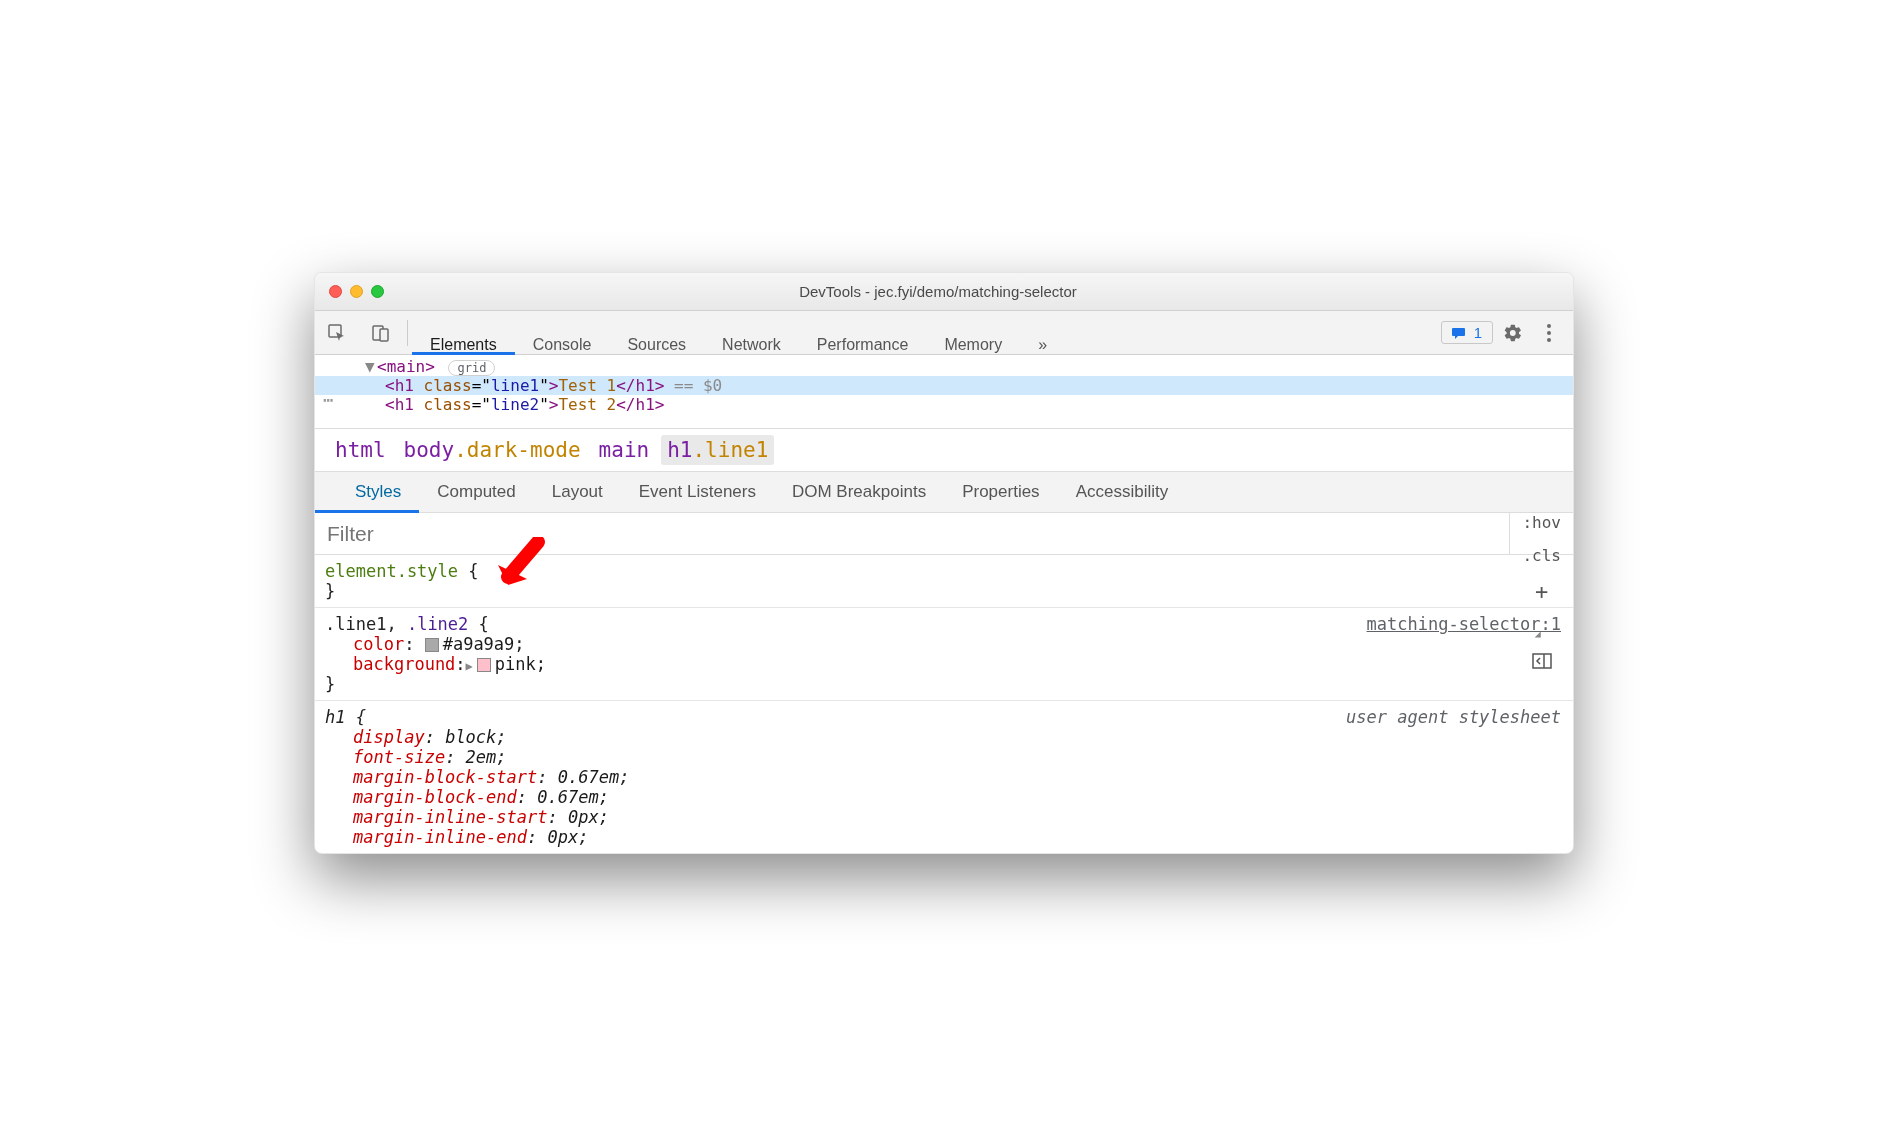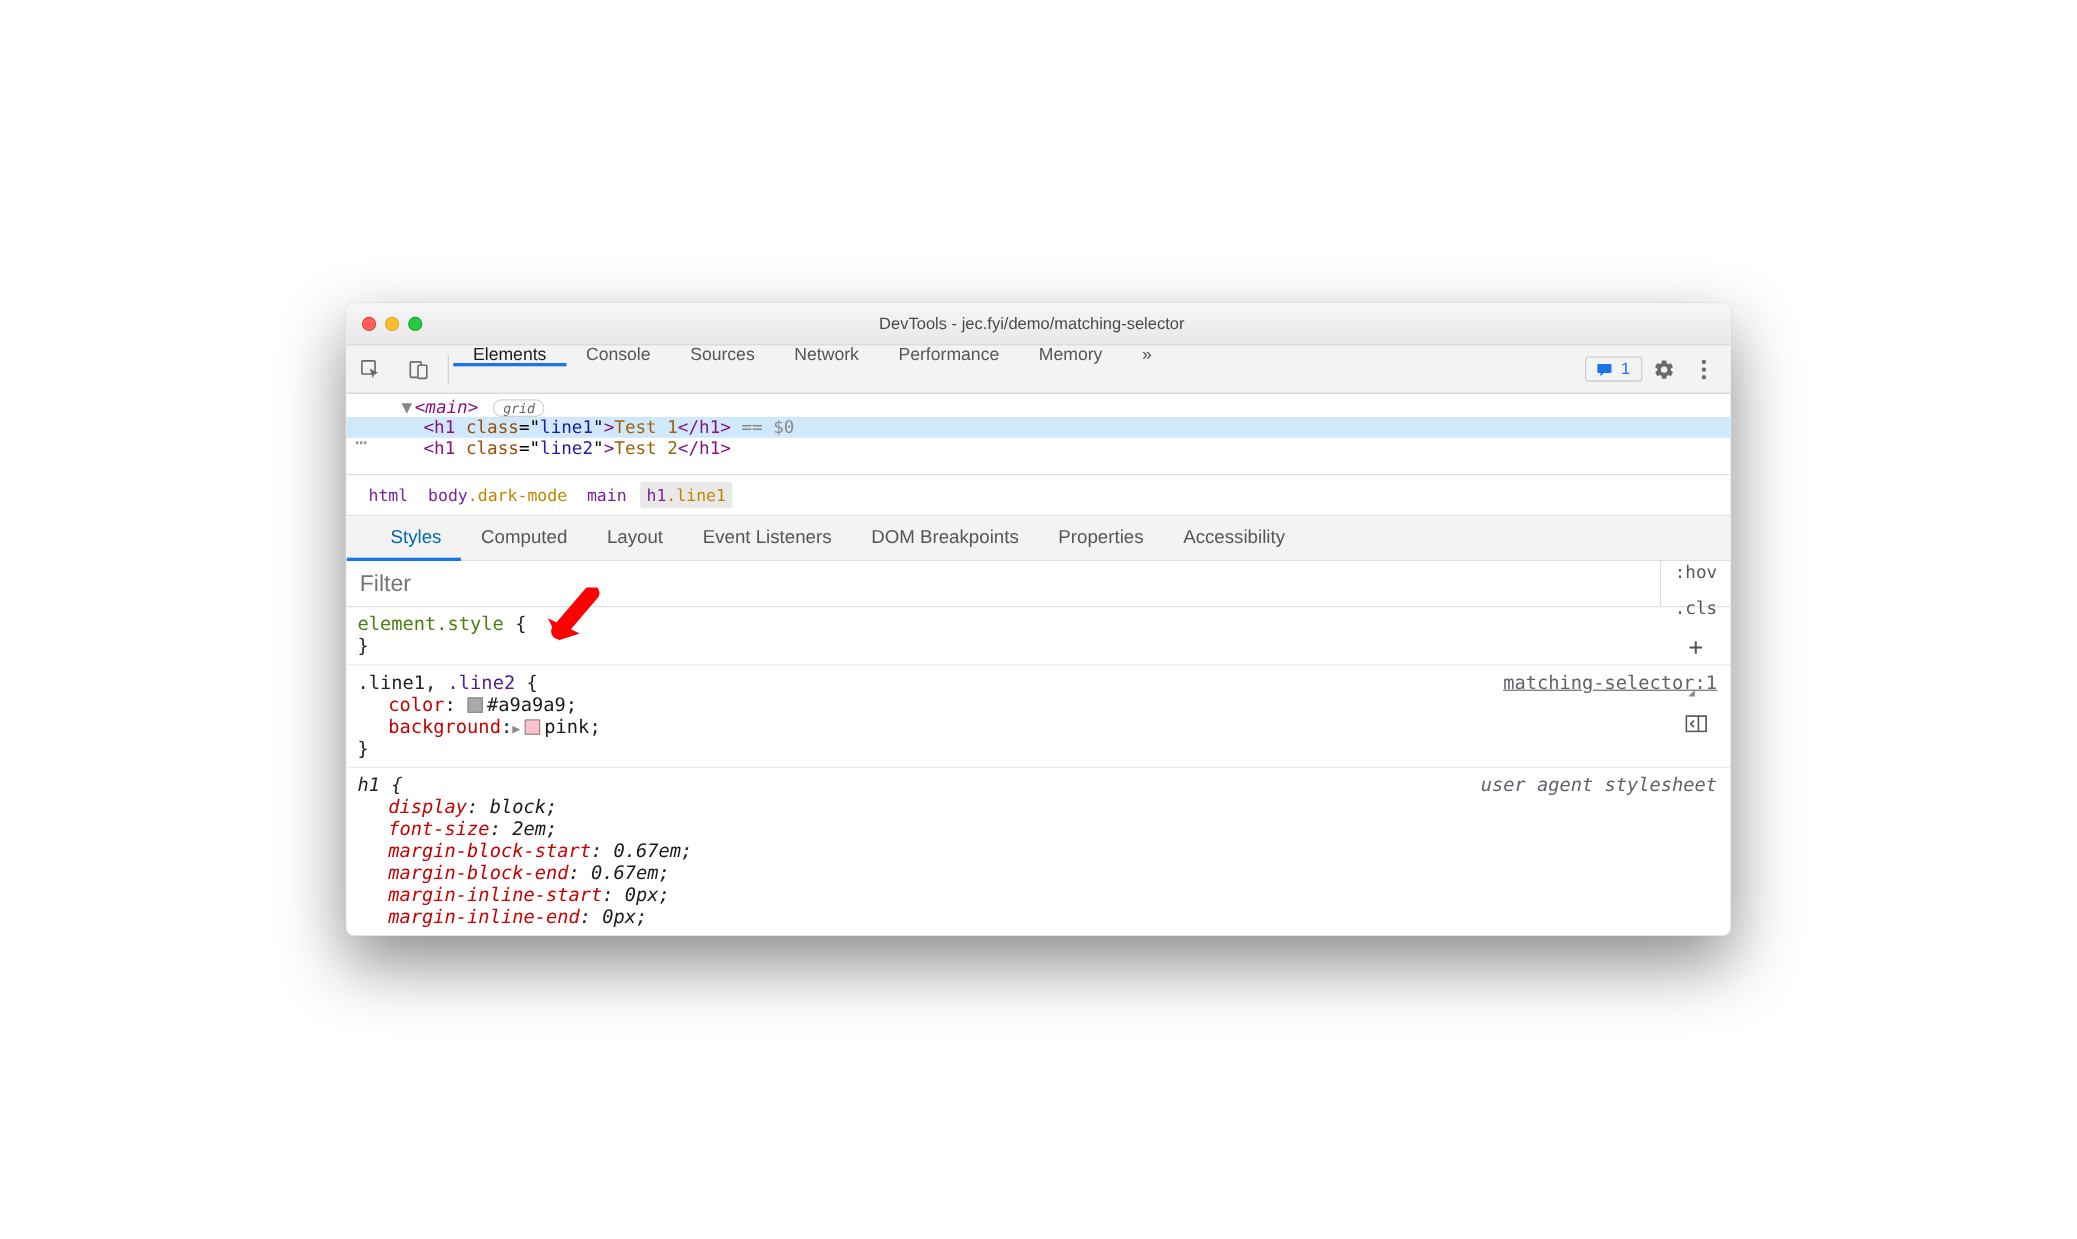--- a/index.html
+++ b/index.html
@@ -39,21 +39,21 @@
     font-size:15px; color:#4a4a4a; pointer-events:none;
   }
 
   .toolbar {
     display:flex; align-items:center; height:44px;
     border-bottom:1px solid #d0d0d0; background:#f3f3f3;
     font-size:16px; color:#555;
   }
   .toolbar .iconbtn { width:44px; display:flex; align-items:center; justify-content:center; color:#6b6b6b; cursor:pointer;}
   .toolbar .sep{width:1px;height:26px;background:#ccc;margin:0 4px;}
-  .tabs { display:flex; align-items:flex-start; height:100%; }
+  .tabs { display:flex; align-items:flex-end; height:100%; }
   .tab {
     padding: 0 18px; display:flex; align-items:center; cursor:pointer; color:#555;
     position:relative;
   }
   .tab.active { color:#1a1a1a; }
   .tab.active::after{
     content:""; position:absolute; left:0; right:0; bottom:-1px; height:3px; background:#1a73e8;
   }
   .toolbar .right { margin-left:auto; display:flex; align-items:center; gap:4px; padding-right:8px;}
   .issues {
@@ -70,41 +70,41 @@
     font-family: Menlo, Consolas, monospace;
     font-size:16px;
     padding: 2px 0 0 0;
     position:relative;
     height: 74px;
     overflow:hidden;
     border-bottom:1px solid #ddd;
   }
   .dom .row { padding-left: 70px; white-space:nowrap; }
   .dom .row.sel { background:#cfe8fc; }
-  .main-row { padding-left:50px; color:#888; position:relative;font-style:italic;}
+  .main-row { padding-left:50px; color:#888; position:relative;}
   .tri { color:#888; display:inline-block; width:12px;}
   .tag { color:#881280; }
   .attr-name { color:#9b4e00; }
   .attr-val { color:#1a1aa6; }
   .punct { color:#881280;}
   .text { color:#a16207; }
   .eqs { color:#8a8a8a; }
   .grid-badge {
     font-size:12px; color:#5f6368; border:1px solid #d0d0d0; border-radius:8px;
     padding:0 8px; margin-left:4px; background:#fff;
   }
   .ellipsis {
     position:absolute; left:8px; top:34px; color:#999; font-size:18px; letter-spacing:2px;
   }
   .endtag{ color:#881280; }
 
   
   .crumbs {
     display:flex; align-items:center; gap:6px;
-    padding:6px 14px; font-size:15px; border-bottom:1px solid #ddd;
+    padding:6px 14px; font-size:21px; border-bottom:1px solid #ddd;
     font-family: Menlo, Consolas, monospace;
   }
   .crumb { color:#7b1fa2; cursor:pointer; padding:3px 6px; border-radius:3px;}
   .crumb .cls { color:#c28400; }
   .crumb.sel { background:#e9e9e9; color:#7b1fa2;}
   .crumb.sel .cls{ color:#c28400; }
 
   
   .subtabs {
     display:flex; align-items:center; gap:0; background:#f3f3f3;

